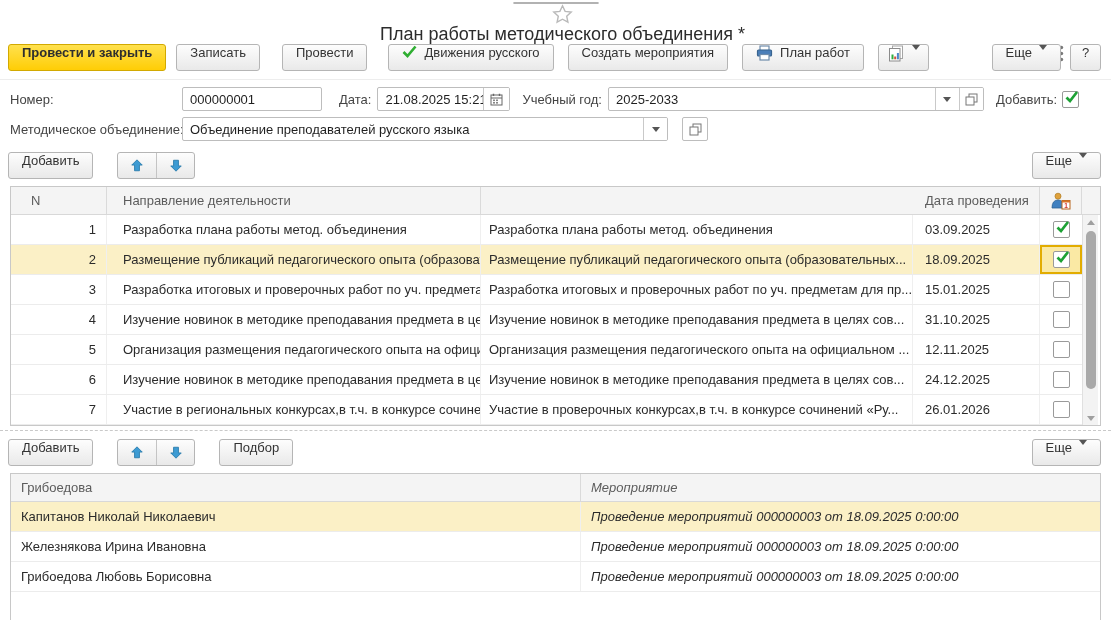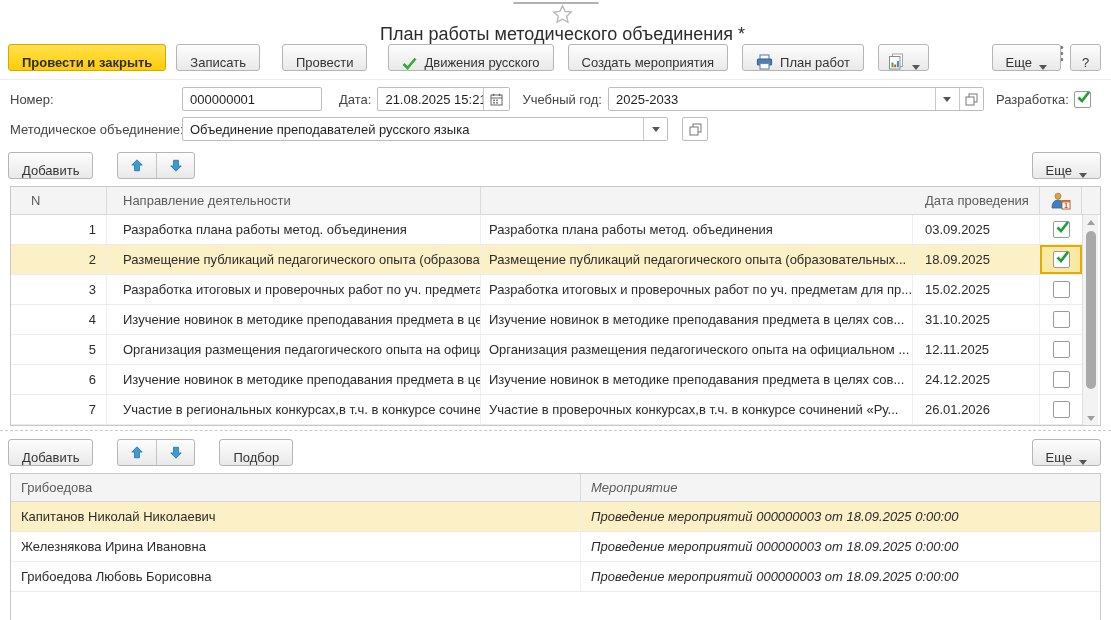--- a/index.html
+++ b/index.html
@@ -17,21 +17,21 @@
   .nav-group { display:flex; height:25px; border:1px solid #b2b2b2; border-radius:3px; overflow:hidden; background:linear-gradient(#fefefe,#ececec); }
   .nav-btn { width:42px; display:flex; align-items:center; justify-content:center; background:transparent; border:none; cursor:pointer; }
   .nav-btn + .nav-btn { border-left:1px solid #c4c4c4; }
   .star { margin-left:13px; display:flex; }
   .page-title { margin-left:14px; font-size:18px; color:#2c2c2c; white-space:nowrap; }
   .title-actions { margin-left:auto; display:flex; align-items:center; gap:20px; padding-right:2px; }
   .ticon { display:flex; cursor:pointer; }
   
   .toolbar { display:flex; align-items:center; gap:9px; padding:4px 10px 8px 8px; border-bottom:1px solid #ededed; }
   .btn {
-    display:inline-flex; align-items:flex-end; justify-content:center; gap:7px;
+    display:inline-flex; align-items:flex-start; justify-content:center; gap:7px;
     height:27px; padding:0 13px;
     border:1px solid #b5b5b5; border-radius:3px;
     background:linear-gradient(#fdfdfd,#e9e9e9);
     font-size:13px; color:#333; cursor:pointer; white-space:nowrap;
     font-family:inherit;
   }
   .btn.primary { background:linear-gradient(#ffe14e,#ffcd05); border-color:#d2a900; font-weight:bold; color:#2e2e2e; }
   .btn.icon-only { padding:0 8px; }
   .spacer { flex:1; }
   .tri { width:0; height:0; border-left:4px solid transparent; border-right:4px solid transparent; border-top:5px solid #555; display:inline-block; }
@@ -212,21 +212,21 @@
         <span class="seg dd">
             <span class="tri"></span>
           </span>
         <span class="seg dd">
           <svg width="13" height="13" viewBox="0 0 13 13">
               <rect x="4" y="1" width="8" height="8" fill="#fff" stroke="#777"></rect>
               <rect x="1" y="4" width="8" height="8" fill="#fff" stroke="#777"></rect>
             </svg>
         </span>
       </div>
-      <span class="flabel" style="margin-left:12px;">Разработка:</span>
+      <span class="flabel" style="margin-left:12px;">Добавить:</span>
       <span class="checkbox" style="margin-left:5px;">
         <svg width="17" height="17" viewBox="0 0 17 17">
             <path d="M3.5 8.5 l3.5 3.5 L14 3" stroke="#1da135" stroke-width="2.7" fill="none"></path>
           </svg>
       </span>
     </div>
     <div class="frow">
       <span class="flabel lab-assoc">Методическое объединение:</span>
       <div class="input-group" style="width:486px;">
         <span class="input-text" style="flex:1;">Объединение преподавателей русского языка</span>
@@ -308,21 +308,21 @@
                 <svg width="17" height="17" viewBox="0 0 17 17">
                   <path d="M3.5 8.5 l3.5 3.5 L14 3" stroke="#1da135" stroke-width="2.7" fill="none"></path>
                 </svg>
               </div>
             </div>
           </div>
           <div class="t-row">
             <div class="cell c-n">3</div>
             <div class="cell c-dir">Разработка итоговых и проверочных работ по уч. предметам ...</div>
             <div class="cell c-cont">Разработка итоговых и проверочных работ по уч. предметам для пр...</div>
-            <div class="cell c-date">15.02.2025</div>
+            <div class="cell c-date">15.01.2025</div>
             <div class="cell c-chk">
               <div class="checkbox"></div>
             </div>
           </div>
           <div class="t-row">
             <div class="cell c-n">4</div>
             <div class="cell c-dir">Изучение новинок в методике преподавания предмета в целя...</div>
             <div class="cell c-cont">Изучение новинок в методике преподавания предмета в целях сов...</div>
             <div class="cell c-date">31.10.2025</div>
             <div class="cell c-chk">

